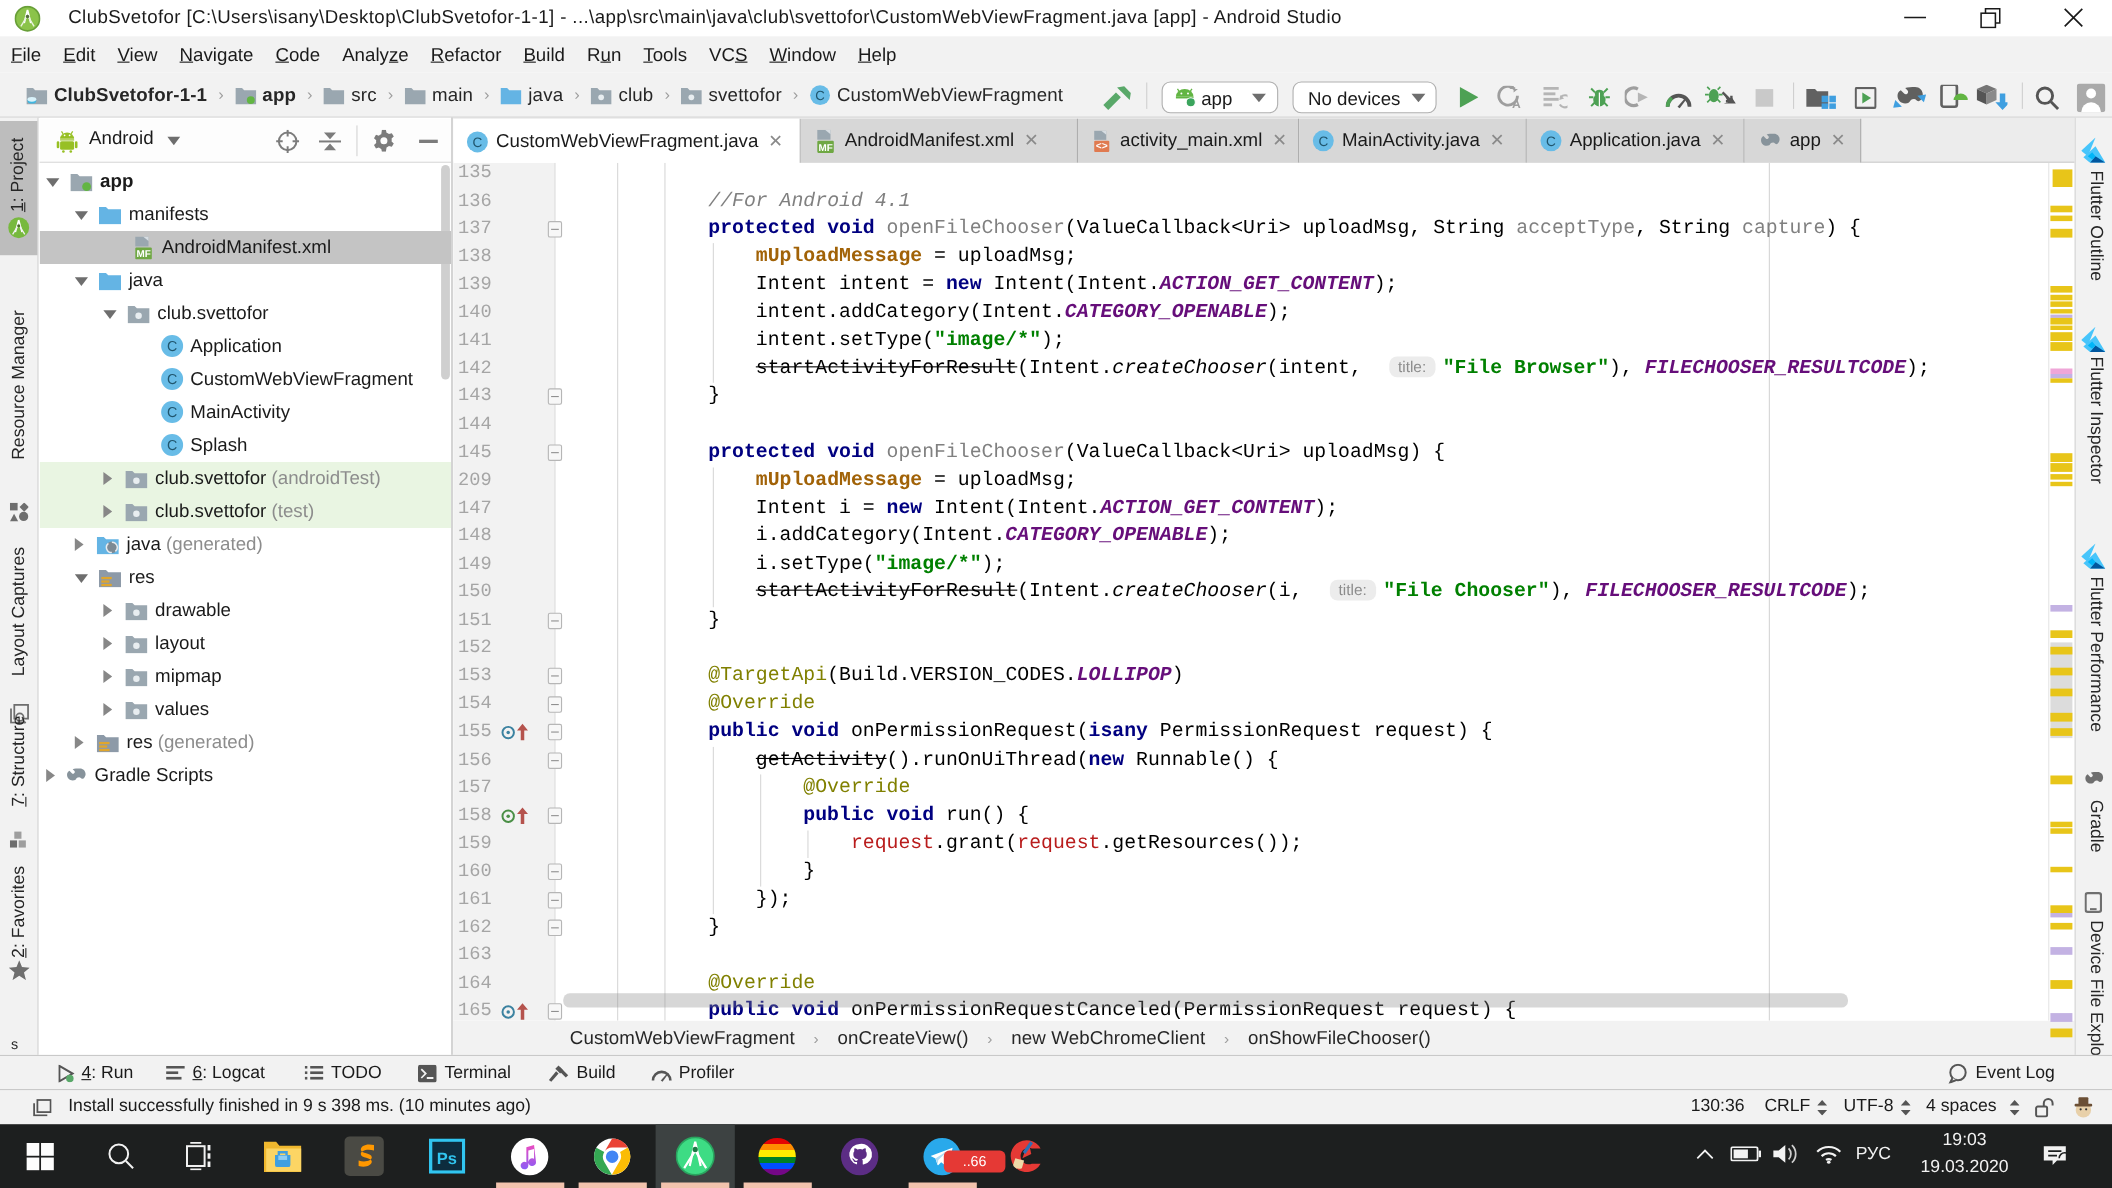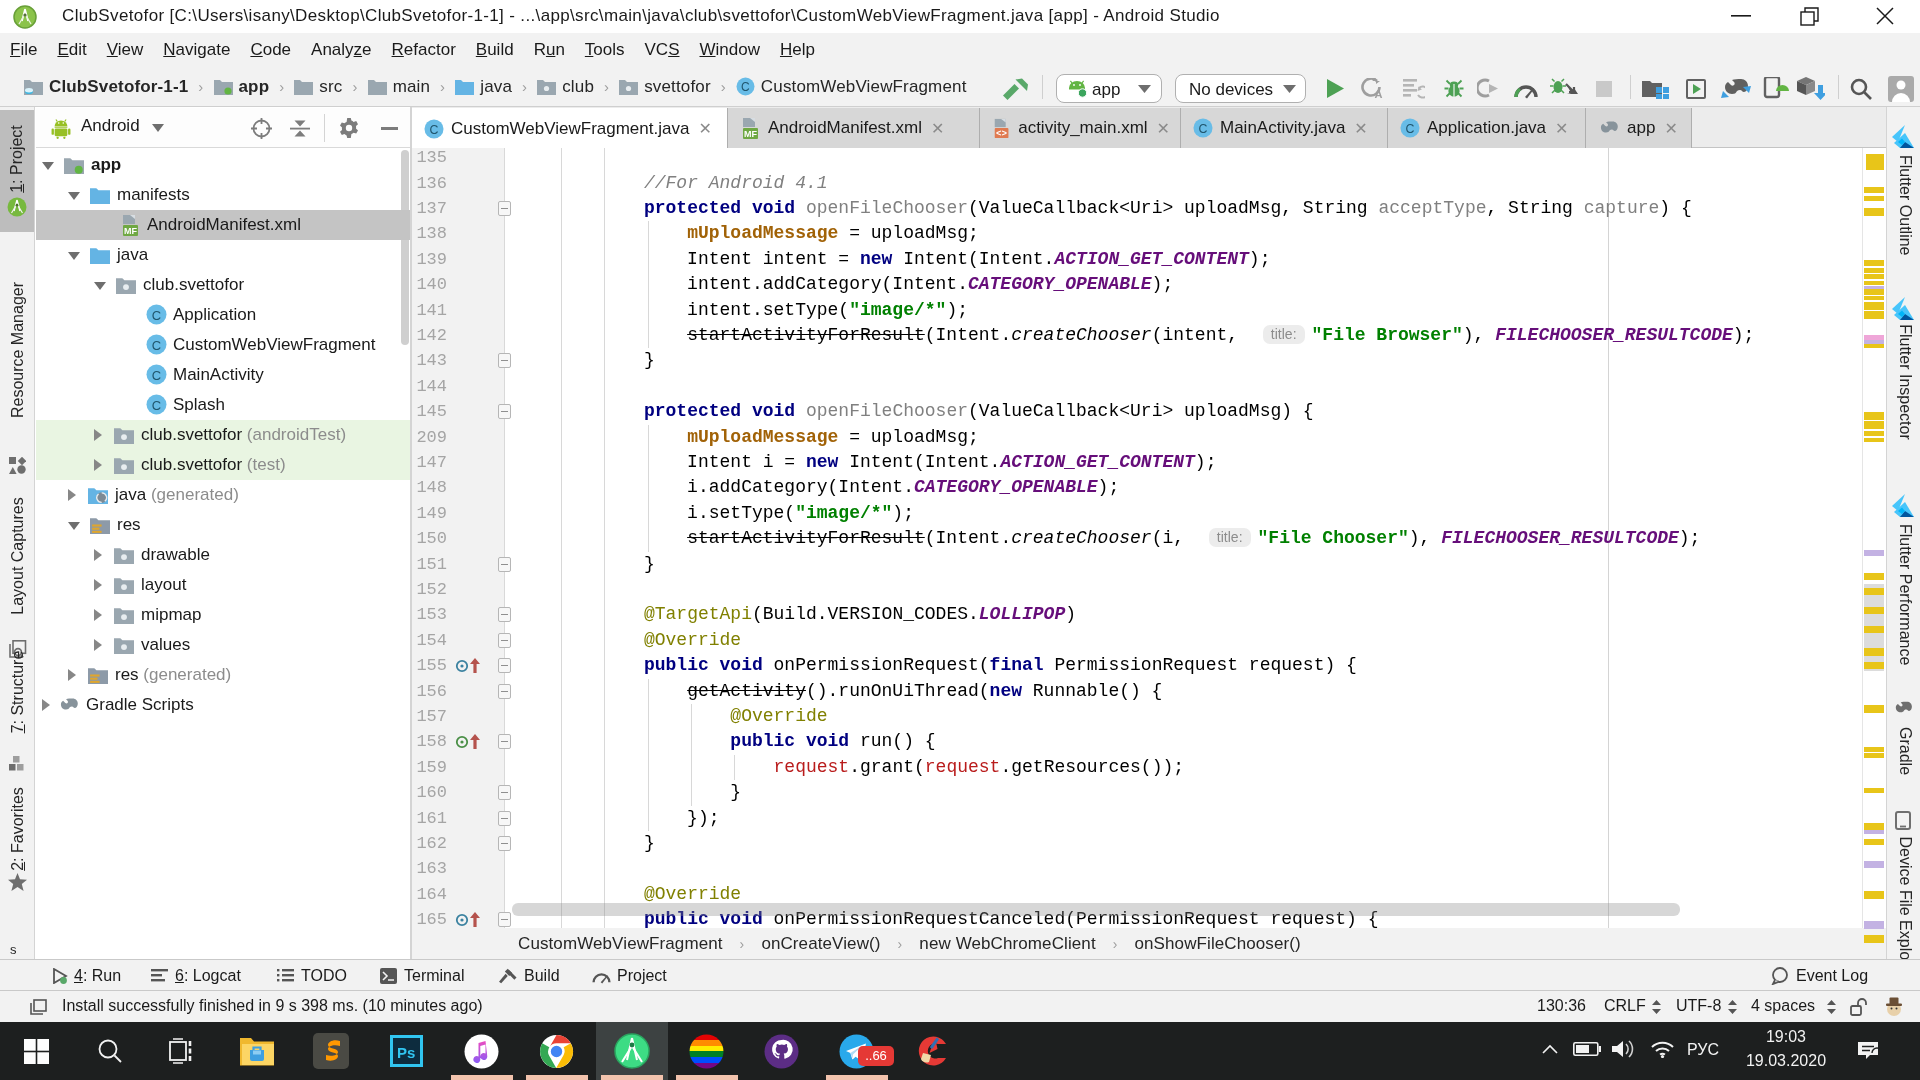--- a/index.html
+++ b/index.html
@@ -659,21 +659,21 @@
   <div class="codeline" style="top:200.4px">        }</div>
   <div class="codeline" style="top:251.2px">        <span class="kw">protected void</span> <span class="gy">openFileChooser</span>(ValueCallback&lt;Uri&gt; uploadMsg) {</div>
   <div class="codeline" style="top:276.6px">            <span class="fld">mUploadMessage</span> = uploadMsg;</div>
   <div class="codeline" style="top:302.0px">            Intent i = <span class="kw">new</span> Intent(Intent.<span class="cst">ACTION_GET_CONTENT</span>);</div>
   <div class="codeline" style="top:327.4px">            i.addCategory(Intent.<span class="cst">CATEGORY_OPENABLE</span>);</div>
   <div class="codeline" style="top:352.8px">            i.setType(<span class="st">"image/*"</span>);</div>
   <div class="codeline" style="top:378.2px">            <span class="dep">startActivityForResult</span>(Intent.<span class="sm">createChooser</span>(i, <span class="chip">title:</span><span class="st">"File Chooser"</span>), <span class="cst">FILECHOOSER_RESULTCODE</span>);</div>
   <div class="codeline" style="top:403.6px">        }</div>
   <div class="codeline" style="top:454.4px">        <span class="an">@TargetApi</span>(Build.VERSION_CODES.<span class="cst">LOLLIPOP</span>)</div>
   <div class="codeline" style="top:479.8px">        <span class="an">@Override</span></div>
-  <div class="codeline" style="top:505.2px">        <span class="kw">public void</span> onPermissionRequest(<span class="kw">final</span> PermissionRequest request) {</div>
+  <div class="codeline" style="top:505.2px">        <span class="kw">public void</span> onPermissionRequest(<span class="kw">isany</span> PermissionRequest request) {</div>
   <div class="codeline" style="top:530.6px">            <span class="dep">getActivity</span>().runOnUiThread(<span class="kw">new</span> Runnable() {</div>
   <div class="codeline" style="top:556.0px">                <span class="an">@Override</span></div>
   <div class="codeline" style="top:581.4px">                <span class="kw">public void</span> run() {</div>
   <div class="codeline" style="top:606.8px">                    <span class="pv">request</span>.grant(<span class="pv">request</span>.getResources());</div>
   <div class="codeline" style="top:632.2px">                }</div>
   <div class="codeline" style="top:657.6px">            });</div>
   <div class="codeline" style="top:683.0px">        }</div>
   <div class="codeline" style="top:733.8px">        <span class="an">@Override</span></div>
   <div class="codeline" style="top:759.2px">        <span class="kw">public void</span> onPermissionRequestCanceled(PermissionRequest request) {</div>
   <div class="fold" style="top:53.0px"></div>
@@ -789,21 +789,21 @@
             <path d="M0 18 L9 7 l3 3 L3 20 z"></path>
           </g>
         </svg>
     <span style="margin-left:6px">Build</span>
   </div>
   <div class="bitem" style="left:592px">
     <svg width="19" height="16" viewBox="0 0 24 20">
           <path d="M2 18 a10 10 0 0 1 20 0" fill="none" stroke="#555" stroke-width="3"></path>
           <path d="M11 18 l8-9 1 1 -7 9.5 z" fill="#555"></path>
         </svg>
-    <span style="margin-left:6px">Project</span>
+    <span style="margin-left:6px">Profiler</span>
   </div>
   <div class="bitem" style="left:1771px">
     <svg width="18" height="18" viewBox="0 0 18 18">
           <circle cx="9" cy="8" r="7" fill="none" stroke="#555" stroke-width="1.8"></circle>
           <path d="M4 13 L2 17 L8 14.6" fill="#f2f2f2" stroke="#555" stroke-width="1.8"></path>
         </svg>
     <span style="margin-left:7px">Event Log</span>
   </div>
 </div>
 
@@ -942,21 +942,21 @@
           <circle cx="17.5" cy="17.5" r="17" fill="#5c2d85"></circle>
       <path d="M17.5 6 a9.5 9.5 0 0 0 -3 18.5 c0.5 0.1 0.65 -0.2 0.65 -0.5 v-1.7 c-2.6 0.6 -3.2 -1.1 -3.2 -1.1 -0.4 -1.1 -1 -1.4 -1 -1.4 -0.9 -0.6 0.1 -0.6 0.1 -0.6 1 0.1 1.5 1 1.5 1 0.9 1.5 2.3 1.1 2.9 0.8 0.1 -0.6 0.35 -1.1 0.6 -1.3 -2.1 -0.2 -4.3 -1 -4.3 -4.7 0 -1 0.4 -1.9 1 -2.6 -0.1 -0.2 -0.45 -1.2 0.1 -2.5 0 0 0.8 -0.25 2.6 1 a9 9 0 0 1 4.8 0 c1.8 -1.25 2.6 -1 2.6 -1 0.55 1.3 0.2 2.3 0.1 2.5 0.6 0.7 1 1.6 1 2.6 0 3.7 -2.2 4.5 -4.3 4.7 0.35 0.3 0.65 0.9 0.65 1.8 v2.7 c0 0.3 0.15 0.6 0.65 0.5 A9.5 9.5 0 0 0 17.5 6 z" fill="#fff"></path>
         </svg>
   </div>
   <div class="tbtn" style="left:825px">
     <svg width="35" height="35" viewBox="0 0 35 35">
           <circle cx="17.5" cy="17.5" r="17" fill="#29A9EB"></circle>
       <path d="M7 17 L27 9.5 L23.5 26 c-0.2 0.8 -0.8 1 -1.6 0.6 L16.6 22.7 l-2.5 2.4 c-0.3 0.3 -0.7 0.3 -0.9 -0.2 l-1.8 -5.8 z" fill="#fff"></path>
       <path d="M11.4 19.1 L24 11 l-10 9.5 -0.6 4 z" fill="#b0dcf5"></path>
         </svg>
-    <div class="abs" style="left:33px;top:24px;width:36px;height:20px;background:#e53935;border-radius:5px;color:#fff;font-size:13px;text-align:center;line-height:20px">..66</div>
+    <div class="abs" style="left:33px;top:24px;width:56px;height:20px;background:#e53935;border-radius:5px;color:#fff;font-size:13px;text-align:center;line-height:20px">..66</div>
   </div>
   <div class="tbtn" style="left:900px">
     <svg width="36" height="36" viewBox="0 0 36 36">
       <path d="M33 11 a14.5 14.5 0 1 0 0 14 h-8 a7.5 7.5 0 1 1 0 -14 z" fill="#e53935"></path>
       <path d="M22 4 l2.5 12 -8 4 z" fill="#e53935"></path>
       <rect x="20" y="4" width="3" height="12" transform="rotate(35 21 10)" fill="#2f6fb3"></rect>
       <path d="M10 20 l8 2 -2 7 c-3 1.5 -7 0 -8 -3 z" fill="#f0d9a8"></path>
     </svg>
   </div>
   <div class="runline" style="left:451px;width:62px"></div>

